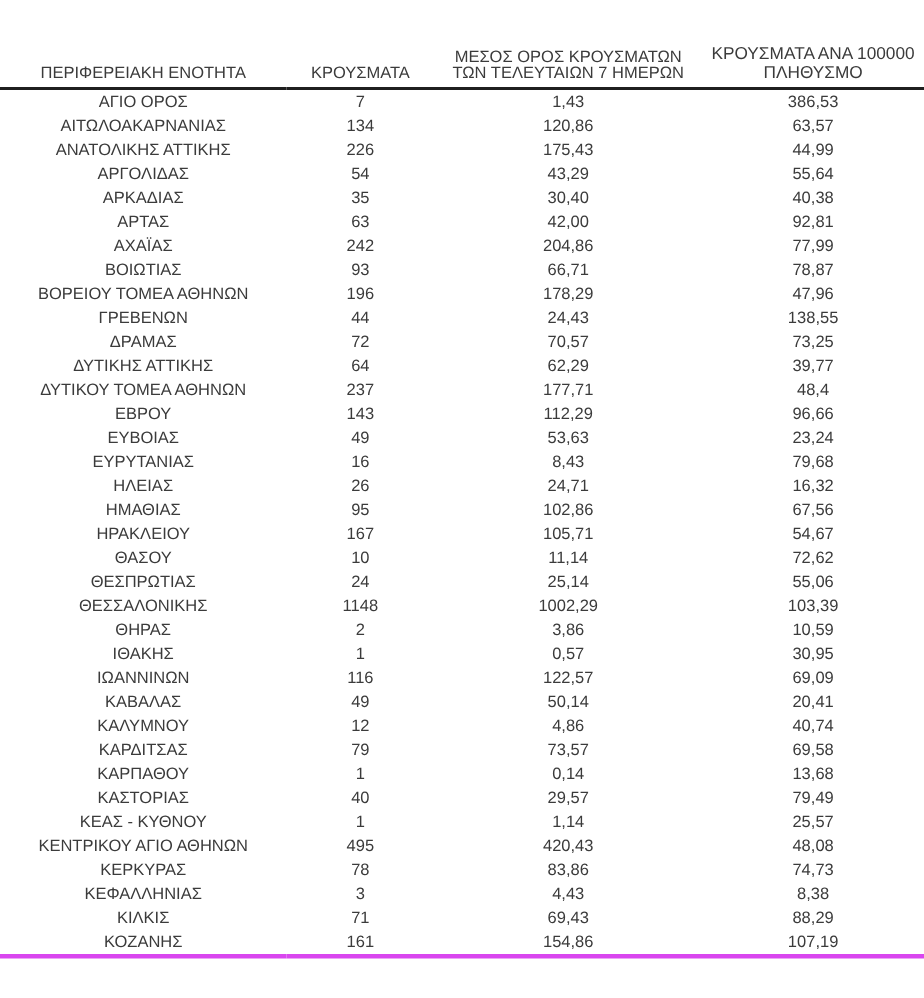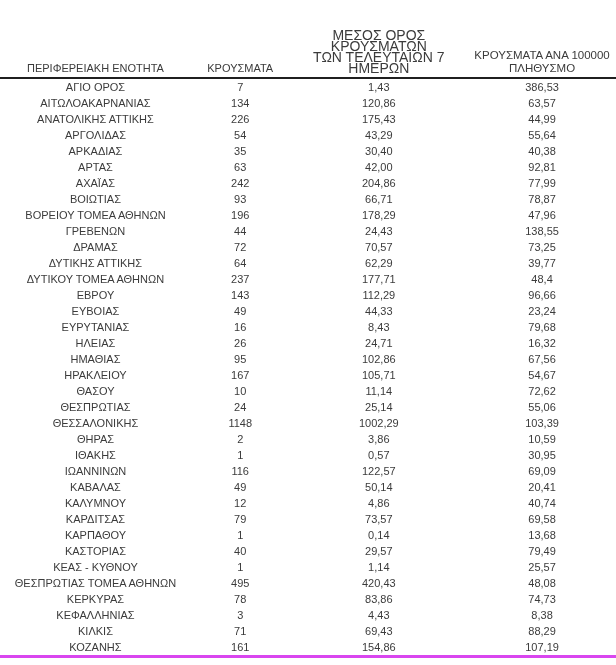--- a/index.html
+++ b/index.html
@@ -31,21 +31,21 @@
     font-weight: normal;
     text-align: center;
     vertical-align: bottom;
     padding: 0 2px 3px 2px;
     border-bottom: 2px solid #1f1f1f;
     font-size: 11px;
     line-height: 12px;
     color: #3b3b3b;
   }
   thead th.small-header {
-    font-size: 14px;
+    font-size: 11px;
     line-height: 11px;
   }
   thead th.tall-header {
     font-size: 11.5px;
     line-height: 12.5px;
     margin-left: 24px;
   }
   tbody td {
     text-align: center;
     font-size: 11px;
@@ -170,21 +170,21 @@
         </tr>
         <tr>
           <td>ΕΒΡΟΥ</td>
           <td>143</td>
           <td>112,29</td>
           <td>96,66</td>
         </tr>
         <tr>
           <td>ΕΥΒΟΙΑΣ</td>
           <td>49</td>
-          <td>44,33</td>
+          <td>53,63</td>
           <td>23,24</td>
         </tr>
         <tr>
           <td>ΕΥΡΥΤΑΝΙΑΣ</td>
           <td>16</td>
           <td>8,43</td>
           <td>79,68</td>
         </tr>
         <tr>
           <td>ΗΛΕΙΑΣ</td>
@@ -270,21 +270,21 @@
           <td>29,57</td>
           <td>79,49</td>
         </tr>
         <tr>
           <td>ΚΕΑΣ - ΚΥΘΝΟΥ</td>
           <td>1</td>
           <td>1,14</td>
           <td>25,57</td>
         </tr>
         <tr>
-          <td>ΘΕΣΠΡΩΤΙΑΣ ΤΟΜΕΑ ΑΘΗΝΩΝ</td>
+          <td>ΚΕΝΤΡΙΚΟΥ ΑΓΙΟ ΑΘΗΝΩΝ</td>
           <td>495</td>
           <td>420,43</td>
           <td>48,08</td>
         </tr>
         <tr>
           <td>ΚΕΡΚΥΡΑΣ</td>
           <td>78</td>
           <td>83,86</td>
           <td>74,73</td>
         </tr>

